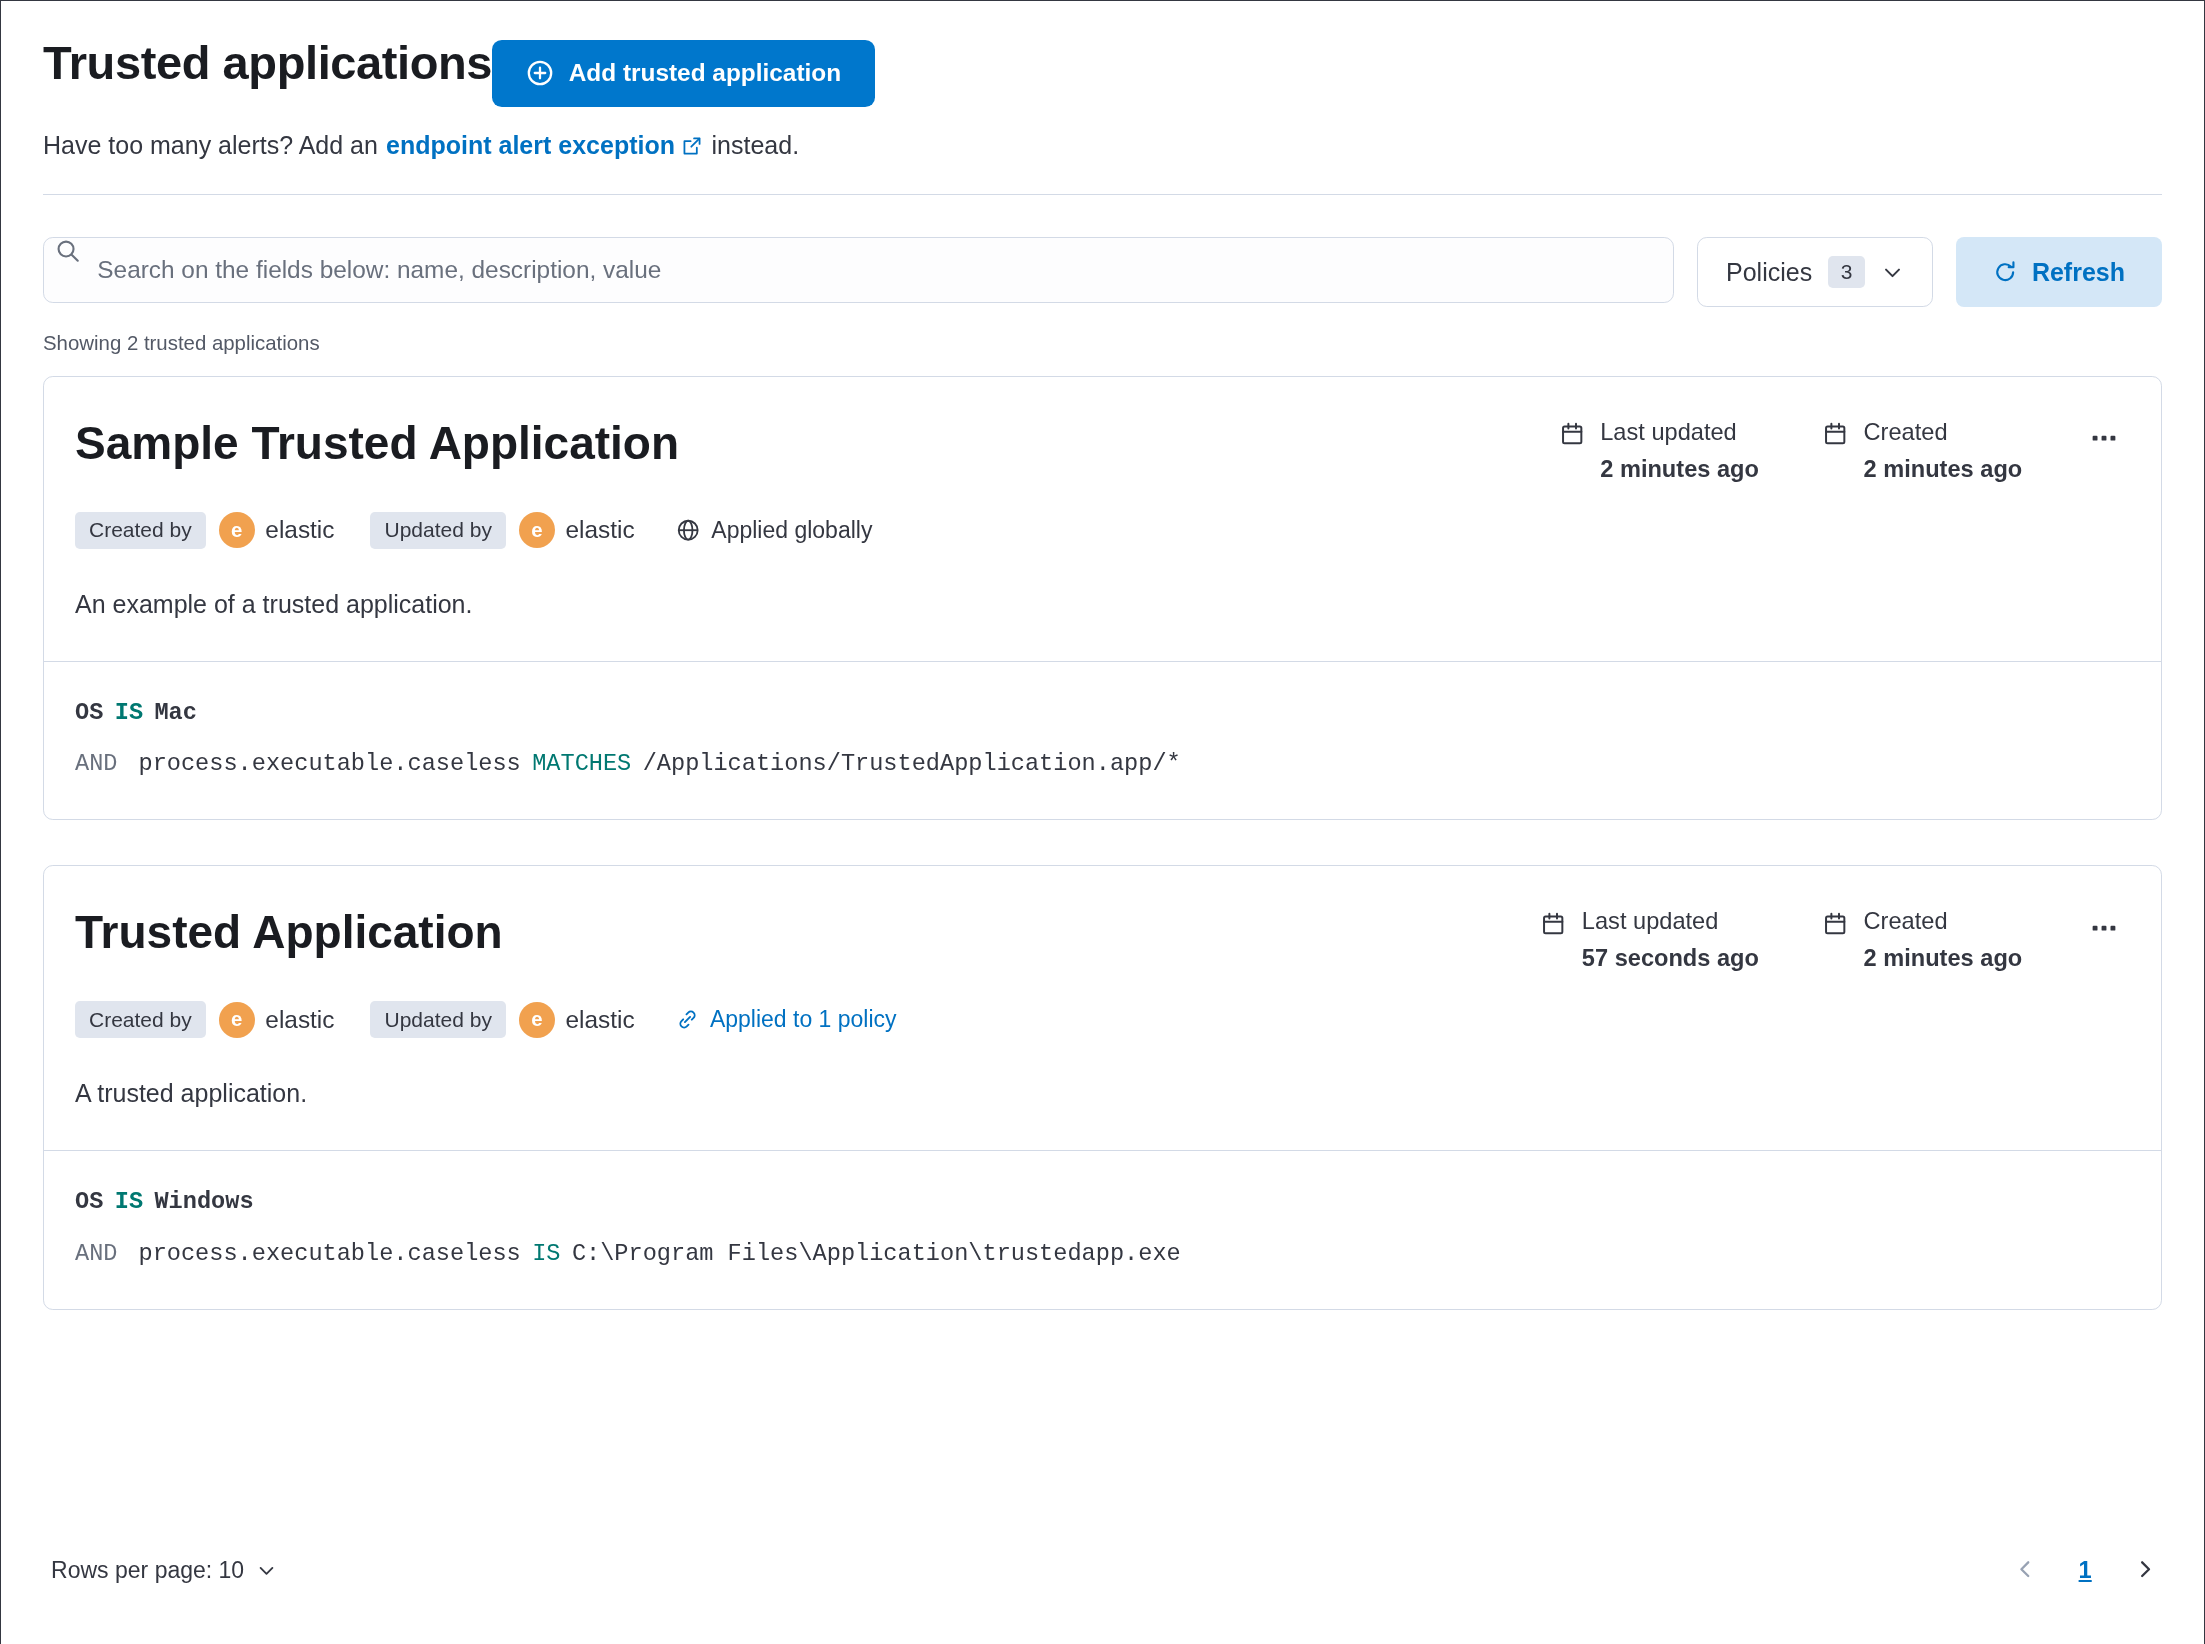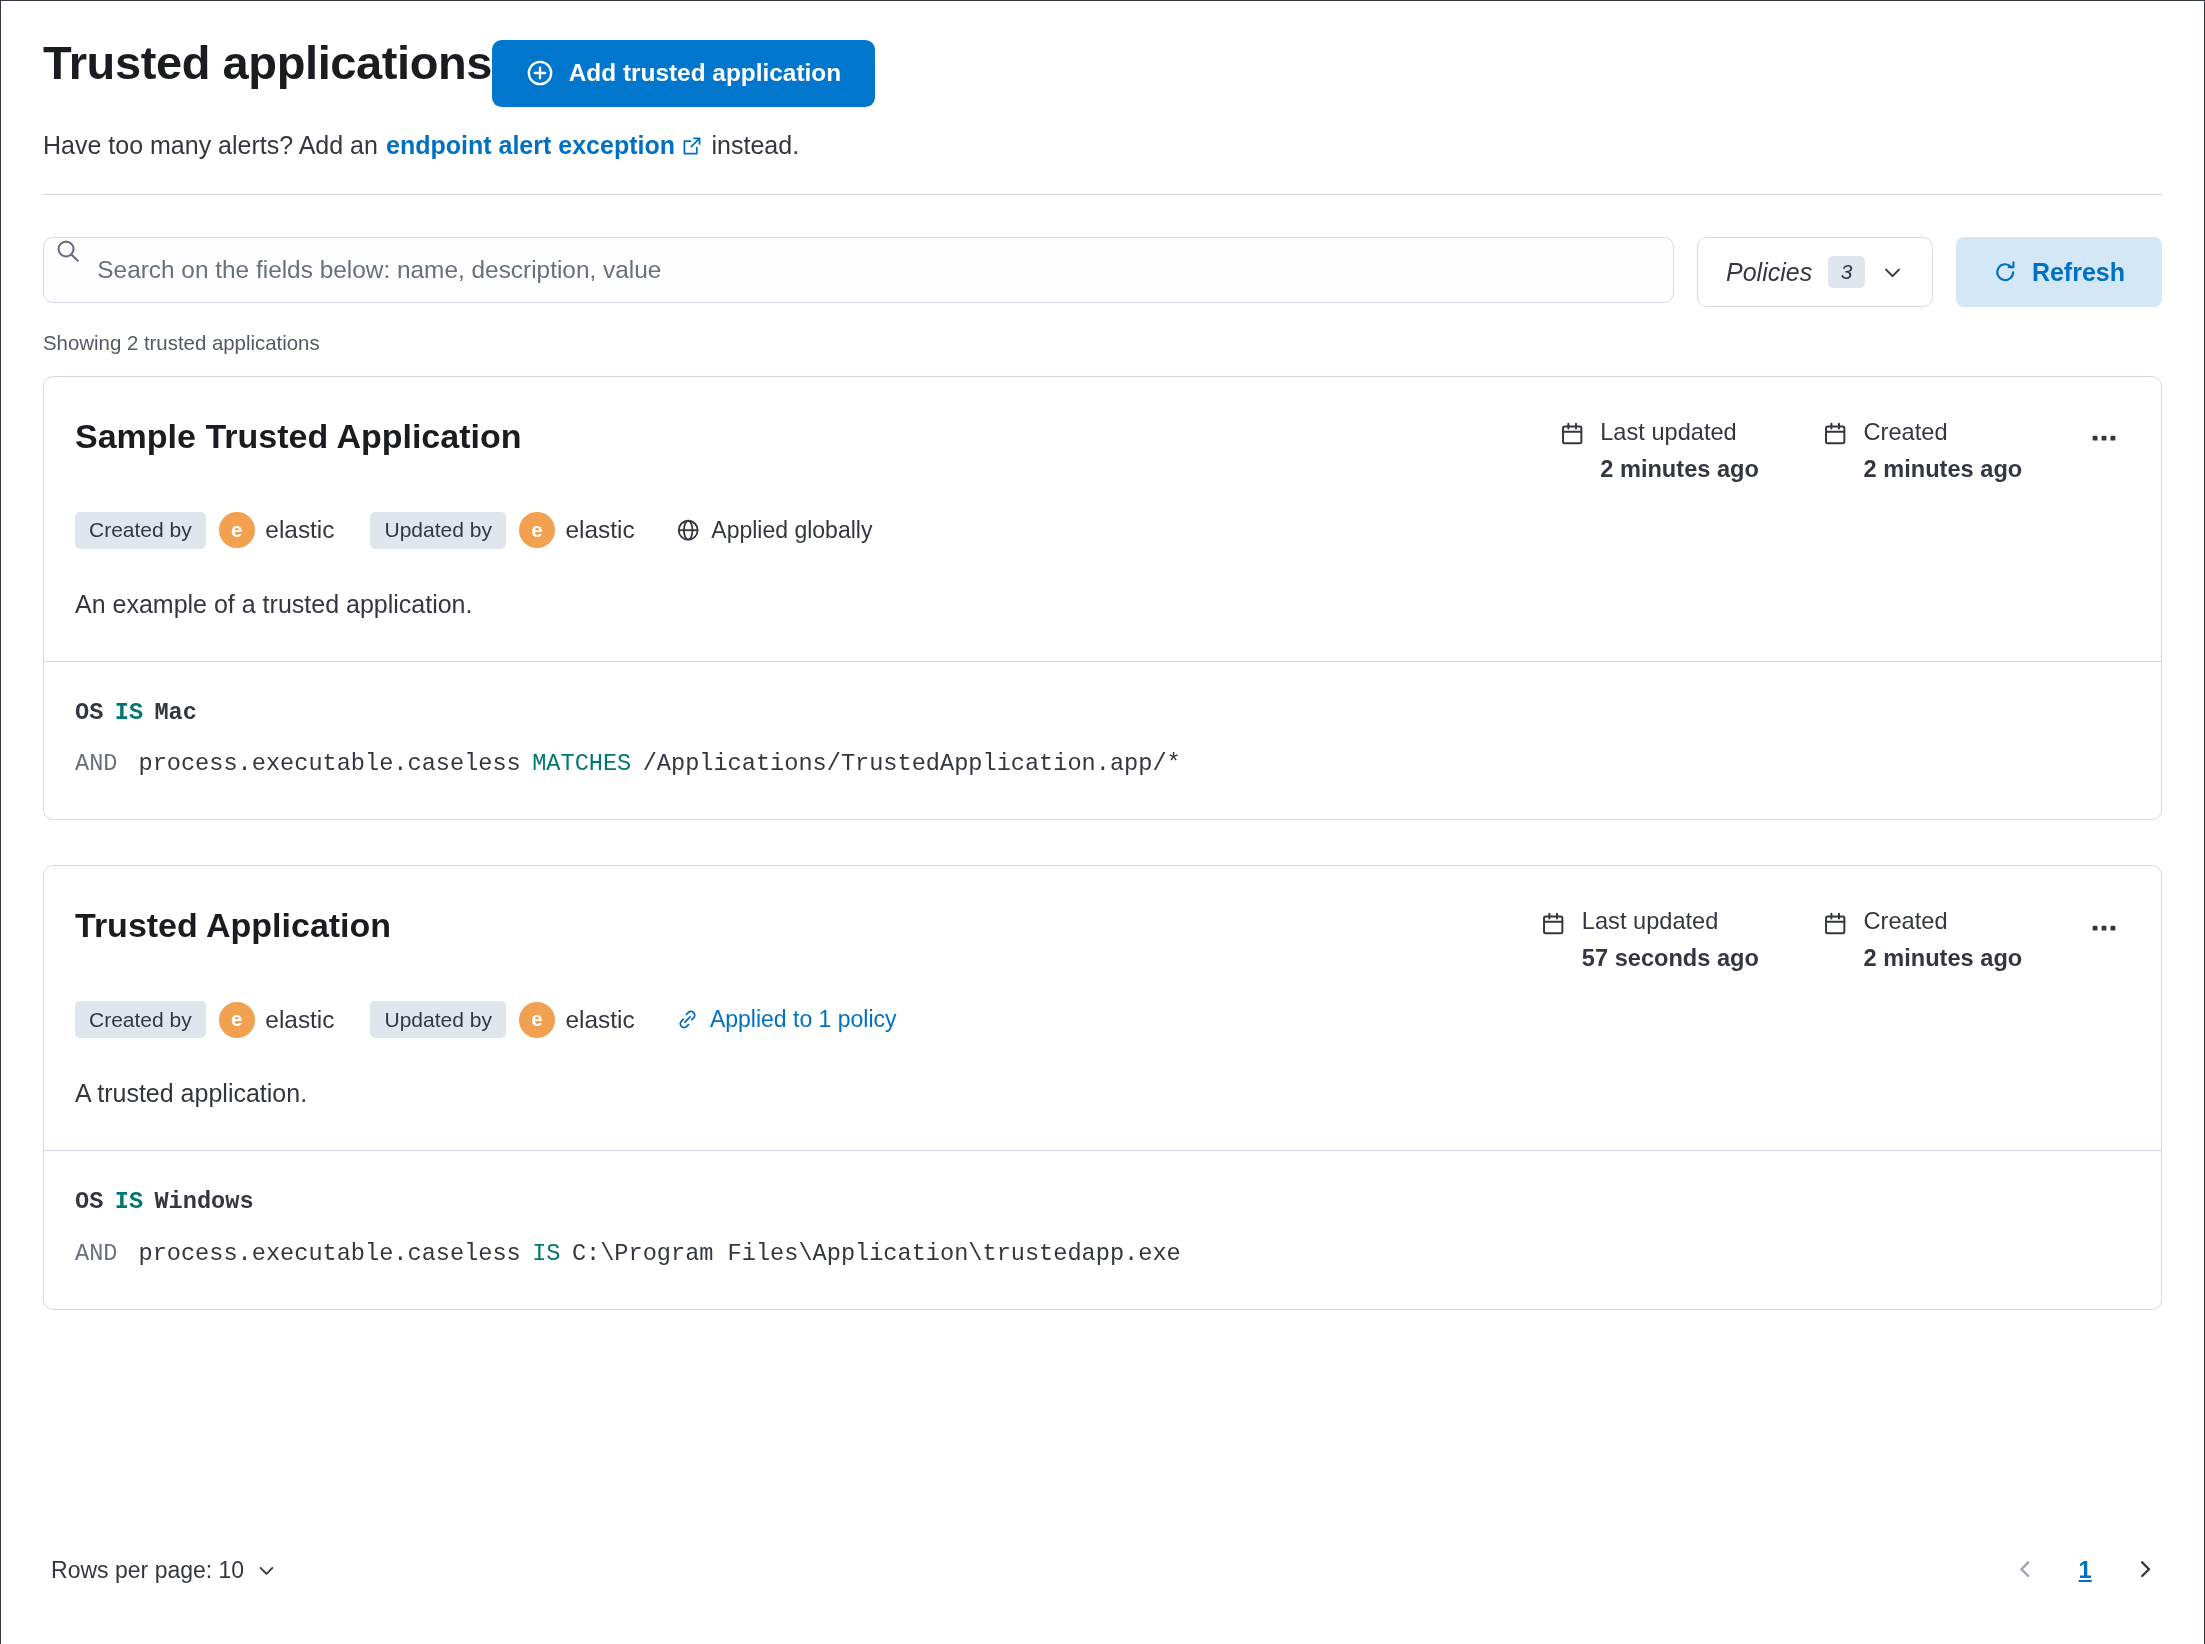--- a/index.html
+++ b/index.html
@@ -49,41 +49,41 @@
     color: #69707D;
   }
   .search-box input {
     flex: 1; border: none; outline: none; background: transparent;
     font-size: 24.4px; color: #343741; font-family: inherit;
   }
   .search-box input::placeholder { color: #69707D; }
   .policies-btn {
     height: 70px; border: 1.6px solid #D3DAE6; background: #fff; cursor: pointer;
     border-radius: 9.8px; display: inline-flex; align-items: center; gap: 16.3px;
-    padding: 0 28px; font-size: 25px; color: #343741; font-family: inherit; font-style: italic;
+    padding: 0 28px; font-size: 25px; color: #343741; font-family: inherit;
   }
   .count-badge {
     background: #E0E5EE; border-radius: 4.9px; padding: 4.1px 12.2px;
     font-size: 21px; font-weight: 500; color: #343741;
   }
   .refresh-btn {
     height: 70px; border: none; cursor: pointer;
     background: #D4E7F7; color: #0071c2;
     border-radius: 8px; display: inline-flex; align-items: center; gap: 14.7px;
     padding: 0 37px; font-size: 25px; font-weight: 600; font-family: inherit;
   }
 
   .results-summary { margin-top: 24.4px; font-size: 20.4px; color: #535966; }
 
   
   .cards { display: flex; flex-direction: column; gap: 45px; margin-top: 21px; }
   .card { border: 1.6px solid #D3DAE6; border-radius: 9.8px; background: #fff; }
   .card-main { padding: 39px 39px 42px 31px; }
   .card-header { display: flex; justify-content: space-between; align-items: flex-start; }
-  .card-title { font-size: 34px; font-weight: 700; color: #1a1c21; line-height: 1.2; }
+  .card-title { font-size: 46px; font-weight: 700; color: #1a1c21; line-height: 1.2; }
   .card-meta { display: flex; align-items: flex-start; gap: 64px; padding-top: 3.3px; }
   .meta-item { display: flex; gap: 16.3px; }
   .meta-icon { color: #343741; padding-top: 3.3px; }
   .meta-label { font-size: 23.6px; color: #343741; }
   .meta-value { font-size: 23.6px; font-weight: 700; margin-top: 9.8px; }
   .menu-btn {
     background: none; border: none; cursor: pointer; color: #343741;
     padding: 4.9px; margin-top: 1.6px;
   }
   .badges-row { margin-top: 29px; display: flex; align-items: center; }

